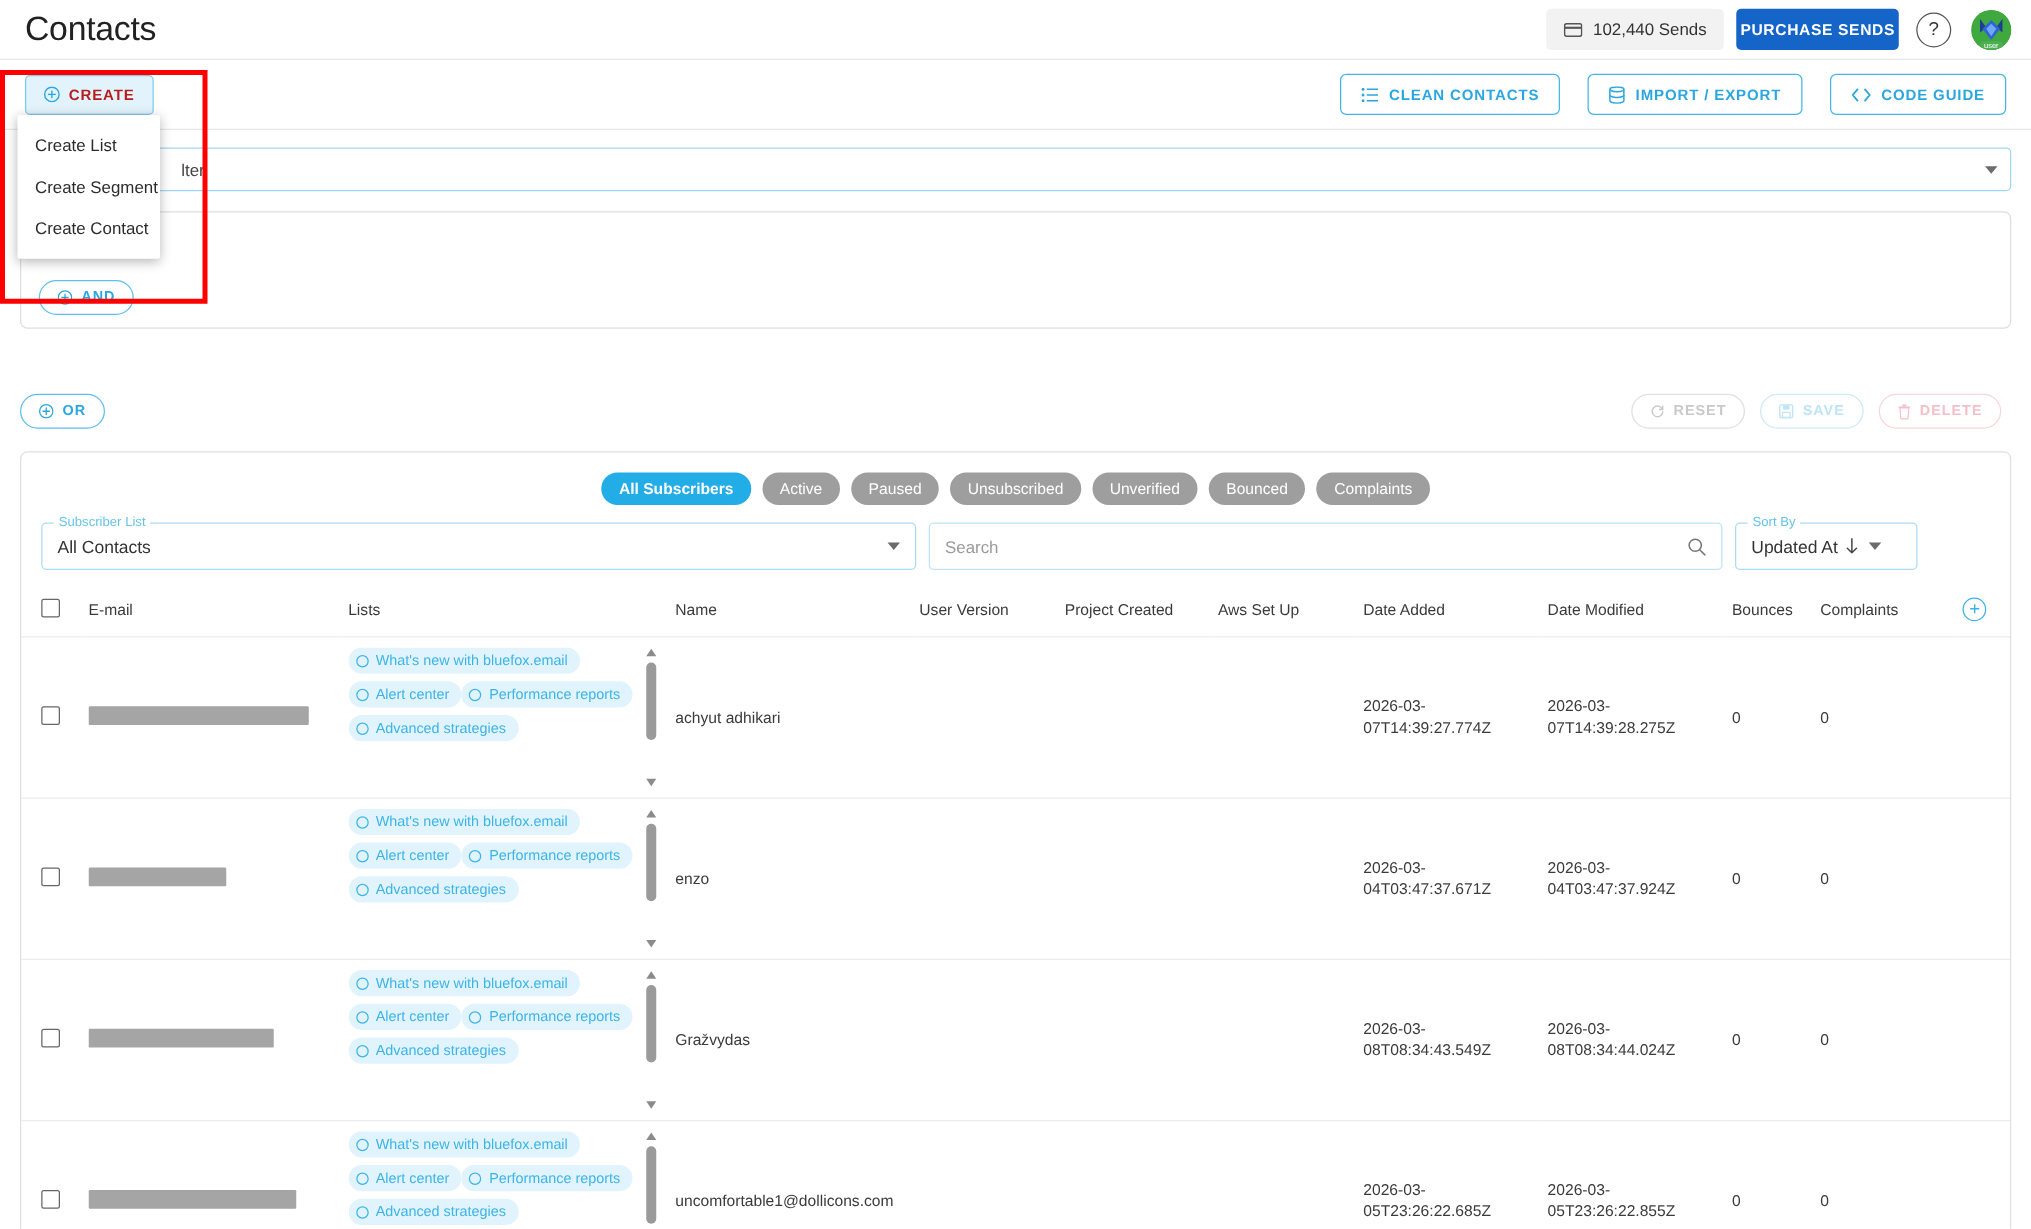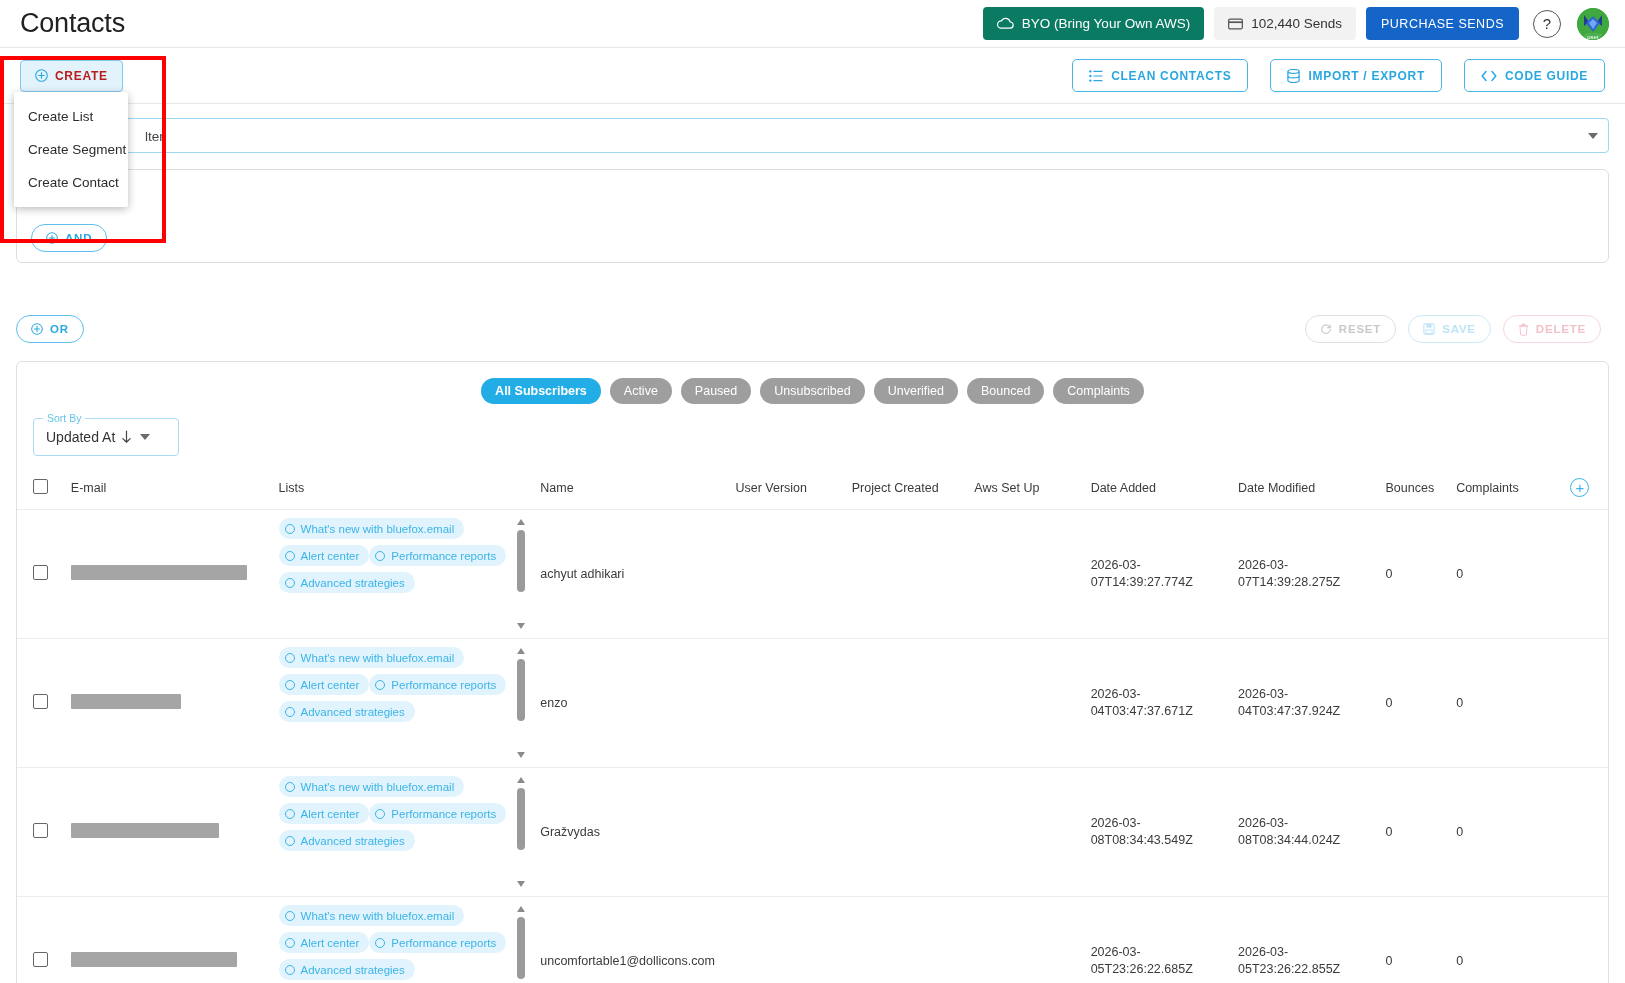--- a/index.html
+++ b/index.html
@@ -59,23 +59,23 @@
     gap: 8px;
     font-size: 13.5px;
     color: #333;
   }
   .btn-purchase {
     background: #1565c8;
     color: #fff;
     border: none;
     border-radius: 4px;
     height: 33px;
-    padding: 0 15px;
+    padding: 0 3px;
     font-size: 12.5px;
-    font-weight: normal;
+    font-weight: bold;
     letter-spacing: 0.5px;
     cursor: pointer;
     font-family: "Liberation Sans", sans-serif;
   }
   .help-circle {
     width: 28px; height: 28px;
     border-radius: 50%;
     border: 1.4px solid #555;
     display: flex; align-items: center; justify-content: center;
     font-size: 15px; color: #333;
@@ -432,28 +432,20 @@
   }
   svg { display: block; }
 </style>
 </head>
 <body>
 
 <div class="topbar">
   <div class="page-title">Contacts</div>
 
   <div class="topbar-right">
-    <button class="btn-byo">
-      <span>
-        <svg width="17" height="13" viewBox="0 0 20 14">
-            <path d="M15.5 5.2A5.5 5.5 0 0 0 5.2 4 4.2 4.2 0 0 0 4.5 12.4h10.8a3.6 3.6 0 0 0 .2-7.2z" fill="none" stroke="#fff" stroke-width="1.4"></path>
-          </svg>
-      </span>
-      <span>BYO (Bring Your Own AWS)</span>
-    </button>
 
     <div class="chip-sends">
       <span>
         <svg width="15" height="12" viewBox="0 0 16 12">
             <rect x="0.7" y="0.7" width="14.6" height="10.6" rx="1.6" fill="none" stroke="#555" stroke-width="1.3"></rect>
             <rect x="0.7" y="3.2" width="14.6" height="1.8" fill="#555"></rect>
           </svg>
       </span>
       <span>102,440 Sends</span>
     </div>
@@ -590,21 +582,35 @@
       <div class="tab-pill active">All Subscribers</div>
       <div class="tab-pill">Active</div>
       <div class="tab-pill">Paused</div>
       <div class="tab-pill">Unsubscribed</div>
       <div class="tab-pill">Unverified</div>
       <div class="tab-pill">Bounced</div>
       <div class="tab-pill">Complaints</div>
     </div>
 
   <div class="controls-row">
-
+    <div class="outlined-field of-subscriber">
+      <span class="legend">Subscriber List</span>
+      <span class="of-val">All Contacts</span>
+      <span class="caret"></span>
+    </div>
+
+    <div class="outlined-field of-search">
+      <span class="of-placeholder">Search</span>
+      <span class="search-glyph">
+        <svg width="15" height="15" viewBox="0 0 16 16">
+            <circle cx="6.6" cy="6.6" r="5.2" fill="none" stroke="#777" stroke-width="1.3"></circle>
+            <path d="M10.4 10.4l4.4 4.4" stroke="#777" stroke-width="1.3" stroke-linecap="round"></path>
+          </svg>
+      </span>
+    </div>
 
     <div class="outlined-field of-sort">
       <span class="legend">Sort By</span>
       <span class="of-val">Updated At</span>
       <span class="sortarrow">
         <svg width="11" height="14" viewBox="0 0 12 15">
             <path d="M6 1v12M2 9.2l4 4 4-4" fill="none" stroke="#444" stroke-width="1.3" stroke-linecap="round" stroke-linejoin="round"></path>
           </svg>
       </span>
       <span class="caret" style="margin-left:8px"></span>

